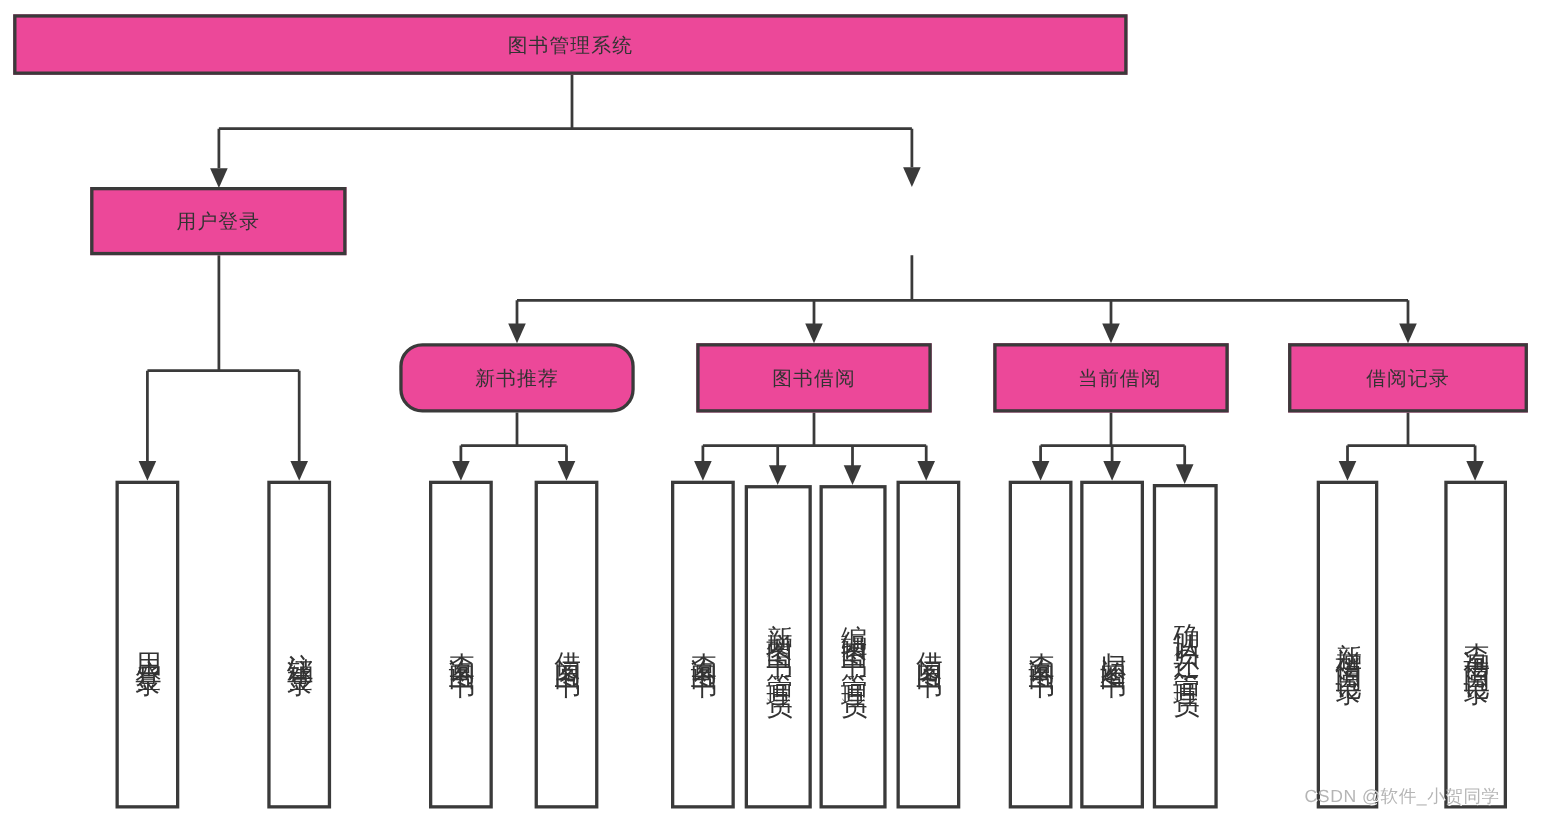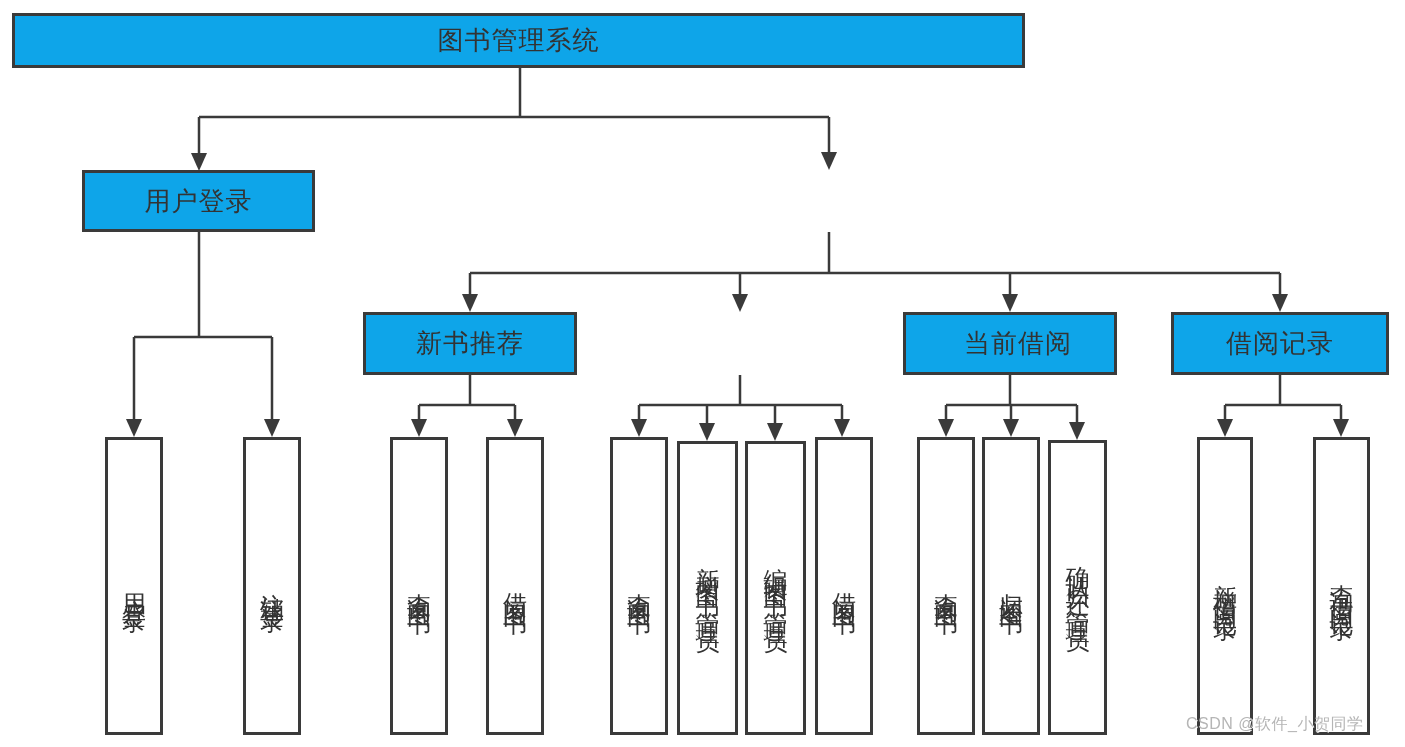--- a/index.html
+++ b/index.html
@@ -17,25 +17,25 @@
   }
   #wires {
     position: absolute;
     left: 0; top: 0;
     width: 1405px; height: 747px;
   }
   .hnode {
     position: absolute;
     box-sizing: border-box;
     border: 3px solid #3a3a3a;
-    background: #0ea5e9;
+    background: #ec4899;
     display: flex;
     align-items: center;
     justify-content: center;
-    font-size: 26px;
+    font-size: 18px;
     color: #333333;
     letter-spacing: 1px;
     white-space: nowrap;
   }
   .vnode {
     position: absolute;
     box-sizing: border-box;
     border: 3px solid #3a3a3a;
     background: #ffffff;
     display: flex;
@@ -104,22 +104,25 @@
   </svg>
 
   <div class="hnode" style="left:12px; top:13px; width:1013px; height:55px;">
     <span>图书管理系统</span>
   </div>
 
   <div class="hnode" style="left:82px; top:170px; width:233px; height:62px;">
     <span>用户登录</span>
   </div>
 
-  <div class="hnode" style="left:363px; top:312px; width:214px; height:63px;">
+  <div class="hnode" style="left:363px; top:312px; width:214px; height:63px;border-radius:21px;">
     <span>新书推荐</span>
+  </div>
+  <div class="hnode" style="left:633px; top:312px; width:214px; height:63px;">
+    <span>图书借阅</span>
   </div>
   <div class="hnode" style="left:903px; top:312px; width:214px; height:63px;padding-left:16px;">
     <span>当前借阅</span>
   </div>
   <div class="hnode" style="left:1171px; top:312px; width:218px; height:63px;">
     <span>借阅记录</span>
   </div>
 
   <div class="vnode" style="left:105px; top:437px; width:58px; height:298px;">
     <span class="vlabel">用户登录</span>

